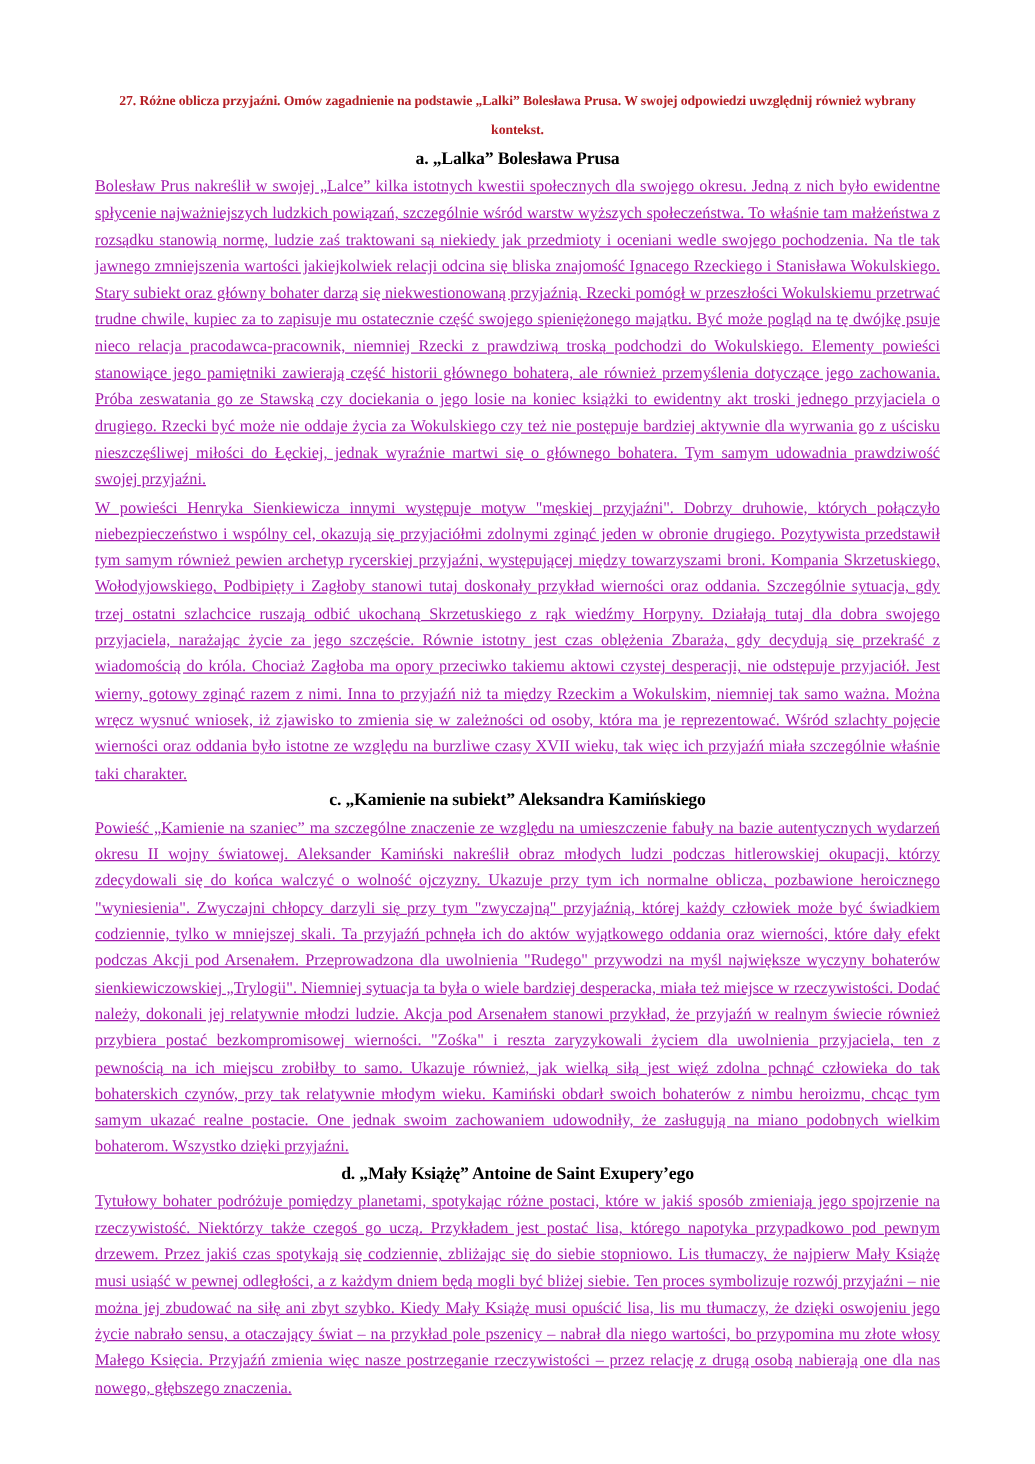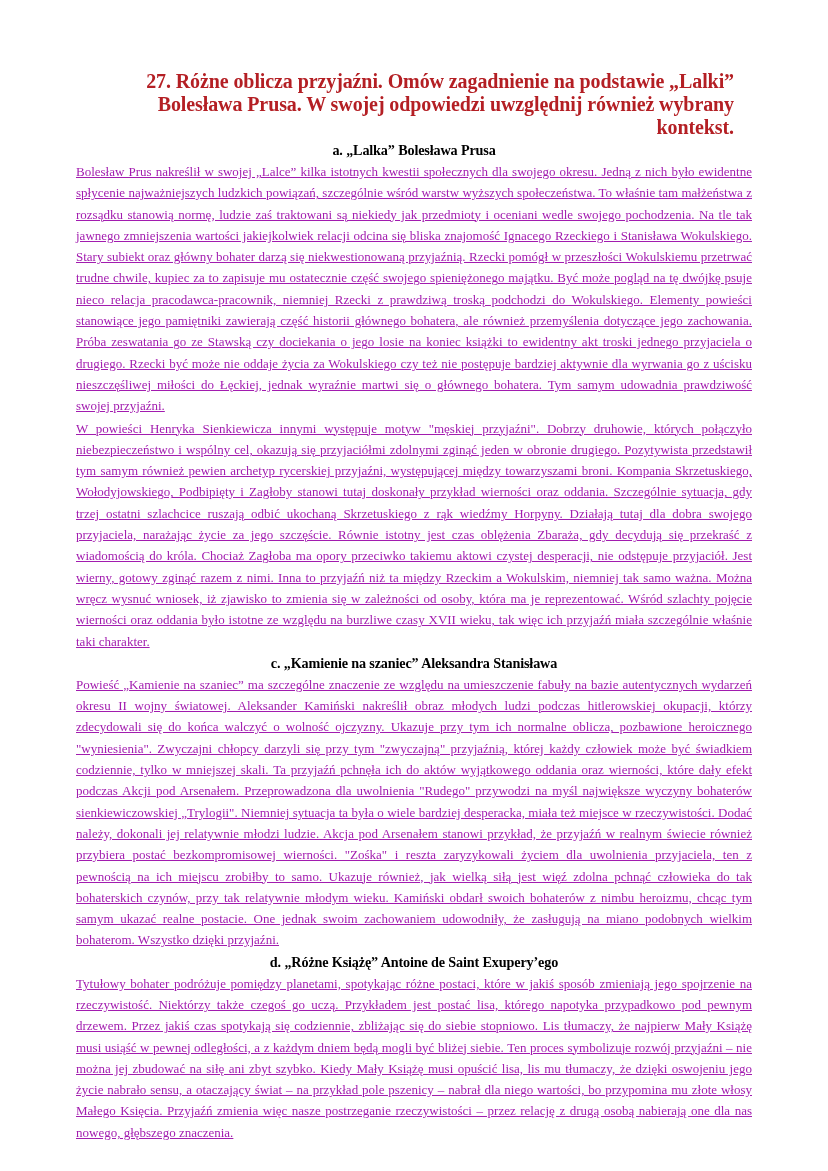--- a/index.html
+++ b/index.html
@@ -18,23 +18,23 @@
     position: relative;
     width: 828px;
     height: 1171px;
     box-sizing: border-box;
     padding: 70px 76px 0 76px;
     background: #ffffff;
   }
   .doc-title {
     color: #b41f24;
     font-weight: bold;
-    font-size: 20px;
+    font-size: 11px;
     line-height: 23px;
-    text-align: right;
+    text-align: center;
     margin: 0 0 2px 0;
     padding: 0 18px;
     letter-spacing: -0.1px;
   }
   .section-heading {
     color: #000000;
     font-weight: bold;
     font-size: 14.2px;
     line-height: 19px;
     text-align: center;
@@ -57,19 +57,19 @@
 
 <div class="page">
 
   <h1 class="doc-title">27. Różne oblicza przyjaźni. Omów zagadnienie na podstawie „Lalki” Bolesława Prusa. W swojej odpowiedzi uwzględnij również wybrany kontekst.</h1>
 
   <h2 class="section-heading">a. „Lalka” Bolesława Prusa</h2>
   <p class="body-par">Bolesław Prus nakreślił w swojej „Lalce” kilka istotnych kwestii społecznych dla swojego okresu. Jedną z nich było ewidentne spłycenie najważniejszych ludzkich powiązań, szczególnie wśród warstw wyższych społeczeństwa. To właśnie tam małżeństwa z rozsądku stanowią normę, ludzie zaś traktowani są niekiedy jak przedmioty i oceniani wedle swojego pochodzenia. Na tle tak jawnego zmniejszenia wartości jakiejkolwiek relacji odcina się bliska znajomość Ignacego Rzeckiego i Stanisława Wokulskiego. Stary subiekt oraz główny bohater darzą się niekwestionowaną przyjaźnią. Rzecki pomógł w przeszłości Wokulskiemu przetrwać trudne chwile, kupiec za to zapisuje mu ostatecznie część swojego spieniężonego majątku. Być może pogląd na tę dwójkę psuje nieco relacja pracodawca-pracownik, niemniej Rzecki z prawdziwą troską podchodzi do Wokulskiego. Elementy powieści stanowiące jego pamiętniki zawierają część historii głównego bohatera, ale również przemyślenia dotyczące jego zachowania. Próba zeswatania go ze Stawską czy dociekania o jego losie na koniec książki to ewidentny akt troski jednego przyjaciela o drugiego. Rzecki być może nie oddaje życia za Wokulskiego czy też nie postępuje bardziej aktywnie dla wyrwania go z uścisku nieszczęśliwej miłości do Łęckiej, jednak wyraźnie martwi się o głównego bohatera. Tym samym udowadnia prawdziwość swojej przyjaźni.</p>
 
   <p class="body-par">W powieści Henryka Sienkiewicza innymi występuje motyw "męskiej przyjaźni". Dobrzy druhowie, których połączyło niebezpieczeństwo i wspólny cel, okazują się przyjaciółmi zdolnymi zginąć jeden w obronie drugiego. Pozytywista przedstawił tym samym również pewien archetyp rycerskiej przyjaźni, występującej między towarzyszami broni. Kompania Skrzetuskiego, Wołodyjowskiego, Podbipięty i Zagłoby stanowi tutaj doskonały przykład wierności oraz oddania. Szczególnie sytuacja, gdy trzej ostatni szlachcice ruszają odbić ukochaną Skrzetuskiego z rąk wiedźmy Horpyny. Działają tutaj dla dobra swojego przyjaciela, narażając życie za jego szczęście. Równie istotny jest czas oblężenia Zbaraża, gdy decydują się przekraść z wiadomością do króla. Chociaż Zagłoba ma opory przeciwko takiemu aktowi czystej desperacji, nie odstępuje przyjaciół. Jest wierny, gotowy zginąć razem z nimi. Inna to przyjaźń niż ta między Rzeckim a Wokulskim, niemniej tak samo ważna. Można wręcz wysnuć wniosek, iż zjawisko to zmienia się w zależności od osoby, która ma je reprezentować. Wśród szlachty pojęcie wierności oraz oddania było istotne ze względu na burzliwe czasy XVII wieku, tak więc ich przyjaźń miała szczególnie właśnie taki charakter.</p>
 
-  <h2 class="section-heading">c. „Kamienie na szaniec” Aleksandra Stanisława</h2>
+  <h2 class="section-heading">c. „Kamienie na subiekt” Aleksandra Kamińskiego</h2>
   <p class="body-par">Powieść „Kamienie na szaniec” ma szczególne znaczenie ze względu na umieszczenie fabuły na bazie autentycznych wydarzeń okresu II wojny światowej. Aleksander Kamiński nakreślił obraz młodych ludzi podczas hitlerowskiej okupacji, którzy zdecydowali się do końca walczyć o wolność ojczyzny. Ukazuje przy tym ich normalne oblicza, pozbawione heroicznego "wyniesienia". Zwyczajni chłopcy darzyli się przy tym "zwyczajną" przyjaźnią, której każdy człowiek może być świadkiem codziennie, tylko w mniejszej skali. Ta przyjaźń pchnęła ich do aktów wyjątkowego oddania oraz wierności, które dały efekt podczas Akcji pod Arsenałem. Przeprowadzona dla uwolnienia "Rudego" przywodzi na myśl największe wyczyny bohaterów sienkiewiczowskiej „Trylogii". Niemniej sytuacja ta była o wiele bardziej desperacka, miała też miejsce w rzeczywistości. Dodać należy, dokonali jej relatywnie młodzi ludzie. Akcja pod Arsenałem stanowi przykład, że przyjaźń w realnym świecie również przybiera postać bezkompromisowej wierności. "Zośka" i reszta zaryzykowali życiem dla uwolnienia przyjaciela, ten z pewnością na ich miejscu zrobiłby to samo. Ukazuje również, jak wielką siłą jest więź zdolna pchnąć człowieka do tak bohaterskich czynów, przy tak relatywnie młodym wieku. Kamiński obdarł swoich bohaterów z nimbu heroizmu, chcąc tym samym ukazać realne postacie. One jednak swoim zachowaniem udowodniły, że zasługują na miano podobnych wielkim bohaterom. Wszystko dzięki przyjaźni.</p>
 
-  <h2 class="section-heading">d. „Różne Książę” Antoine de Saint Exupery’ego</h2>
+  <h2 class="section-heading">d. „Mały Książę” Antoine de Saint Exupery’ego</h2>
   <p class="body-par">Tytułowy bohater podróżuje pomiędzy planetami, spotykając różne postaci, które w jakiś sposób zmieniają jego spojrzenie na rzeczywistość. Niektórzy także czegoś go uczą. Przykładem jest postać lisa, którego napotyka przypadkowo pod pewnym drzewem. Przez jakiś czas spotykają się codziennie, zbliżając się do siebie stopniowo. Lis tłumaczy, że najpierw Mały Książę musi usiąść w pewnej odległości, a z każdym dniem będą mogli być bliżej siebie. Ten proces symbolizuje rozwój przyjaźni – nie można jej zbudować na siłę ani zbyt szybko. Kiedy Mały Książę musi opuścić lisa, lis mu tłumaczy, że dzięki oswojeniu jego życie nabrało sensu, a otaczający świat – na przykład pole pszenicy – nabrał dla niego wartości, bo przypomina mu złote włosy Małego Księcia. Przyjaźń zmienia więc nasze postrzeganie rzeczywistości – przez relację z drugą osobą nabierają one dla nas nowego, głębszego znaczenia.</p>
 
 </div>
 
 </body></html>

